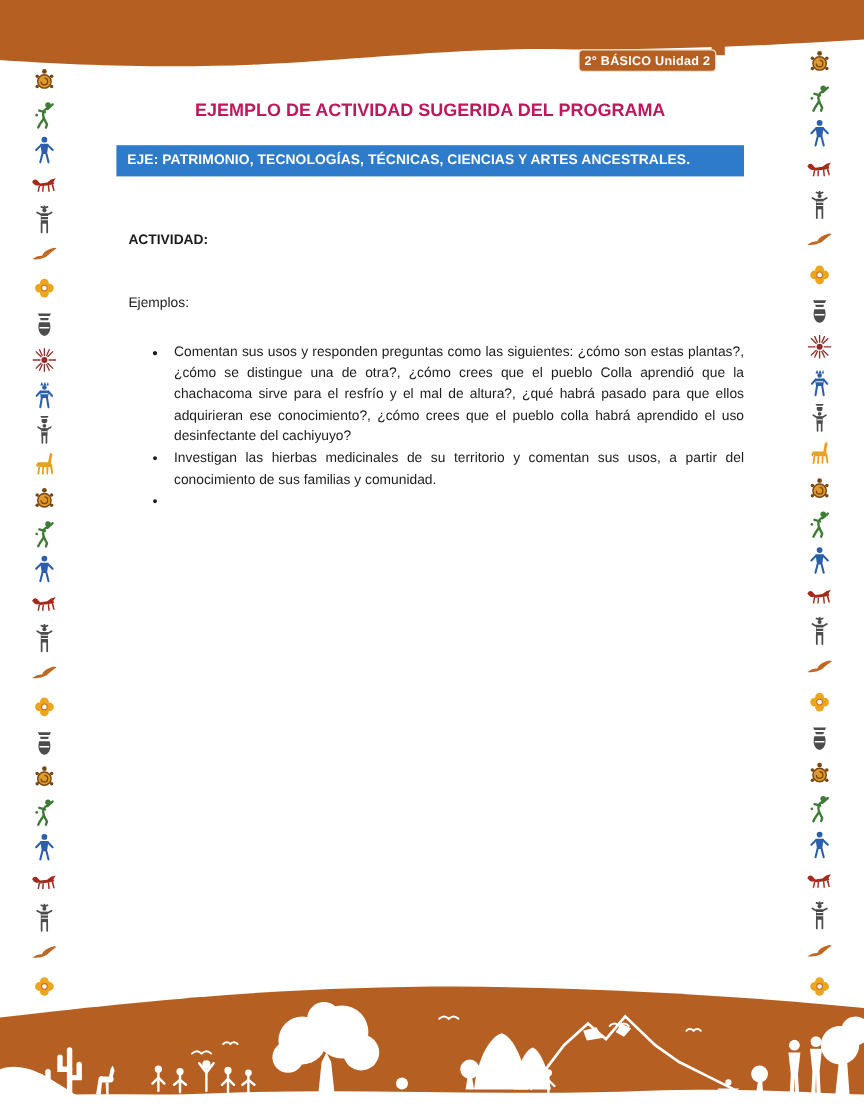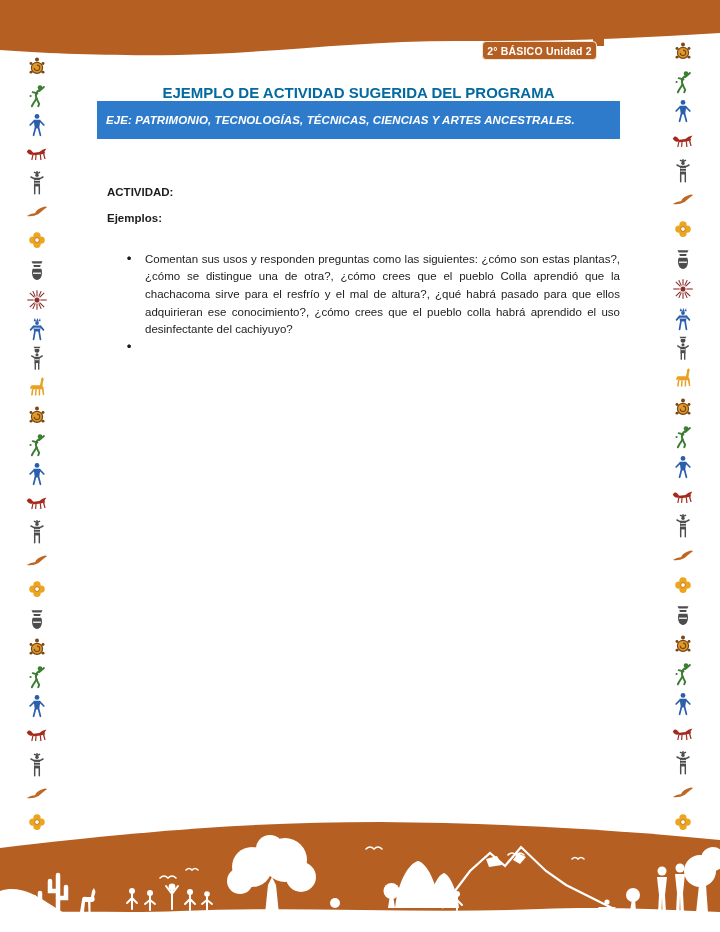--- a/index.html
+++ b/index.html
@@ -23,30 +23,30 @@
   .icon-col{
     position:absolute;width:36px;z-index:1;
     display:flex;flex-direction:column;justify-content:space-between;align-items:center;
   }
   .icon-col.left{left:19px;top:55px;height:780px;}
   .icon-col.right{right:19px;top:40px;height:795px;}
   .glyph{width:22px;height:24px;display:flex;align-items:center;justify-content:center;}
   .glyph svg{width:100%;height:100%;display:block;}
   
   .content{position:absolute;left:97px;top:84px;width:523px;z-index:2;color:#1c1c1c;}
-  .doc-title{font-size:15px;font-weight:bold;text-align:center;color:#0369a1;}
+  .doc-title{font-size:15px;font-weight:bold;text-align:center;color:#be185d;}
   .eje-banner{
-    height:38px;background:var(--blue,#2E7BCB);
-    display:flex;align-items:center;padding-left:9px;box-sizing:border-box;font-style:italic;
+    margin-top:20px;height:26px;background:var(--blue,#2E7BCB);
+    display:flex;align-items:center;padding-left:9px;box-sizing:border-box;
   }
   .eje-banner span{color:#ffffff;font-size:11.5px;font-weight:bold;letter-spacing:.1px;}
   .activity{margin-top:44px;display:flex;padding-left:10px;font-size:11.5px;line-height:1.62;}
   .activity .label{font-weight:bold;width:65px;flex:0 0 65px;margin-right:10px;}
   .activity .text{flex:1;text-align:justify;}
-  .examples-label{margin-top:10px;padding-left:10px;font-size:11.5px;font-weight:bold;}
+  .examples-label{margin-top:37px;padding-left:10px;font-size:11.5px;font-weight:normal;}
   ul.bullets{margin:27px 0 0 0;padding:0 0 0 28px;list-style:none;}
   ul.bullets li{
     position:relative;padding-left:20px;font-size:11.5px;line-height:1.54;
     text-align:justify;color:#1c1c1c;
   }
   ul.bullets li .dot{position:absolute;left:2px;top:-1px;font-size:12px;}
   
   .bottom-band{position:absolute;left:0;bottom:0;width:720px;height:117px;z-index:1;}
 </style>
 </head>
@@ -727,21 +727,21 @@
 
   <div class="activity">
     <span class="label">ACTIVIDAD:</span>
   </div>
 
   <div class="examples-label">Ejemplos:</div>
 
   <ul class="bullets" id="bulletList">
       <li><span class="dot">•</span></li>
       <li><span class="dot">•</span><span>Comentan sus usos y responden preguntas como las siguientes: ¿cómo son estas plantas?, ¿cómo se distingue una de otra?, ¿cómo crees que el pueblo Colla aprendió que la chachacoma sirve para el resfrío y el mal de altura?, ¿qué habrá pasado para que ellos adquirieran ese conocimiento?, ¿cómo crees que el pueblo colla habrá aprendido el uso desinfectante del cachiyuyo?</span></li>
-      <li><span class="dot">•</span></li>
+      <li><span class="dot">•</span><span>Investigan las hierbas medicinales de su territorio y comentan sus usos, a partir del conocimiento de sus familias y comunidad.</span></li>
       <li><span class="dot">•</span></li>
     </ul>
 </div>
 
 <svg class="bottom-band" viewBox="0 0 720 117" preserveAspectRatio="none">
 
   <path d="M0,33 C150,15 260,7 380,7 C500,8 620,15 720,25 L720,117 L0,117 Z" fill="#B65F22"></path>
   <g fill="#ffffff" stroke="none">
 
     <path d="M0,100 C60,94 120,99 180,96 C300,91 420,99 540,94 C620,91 680,96 720,97 L720,117 L0,117 Z"></path>

